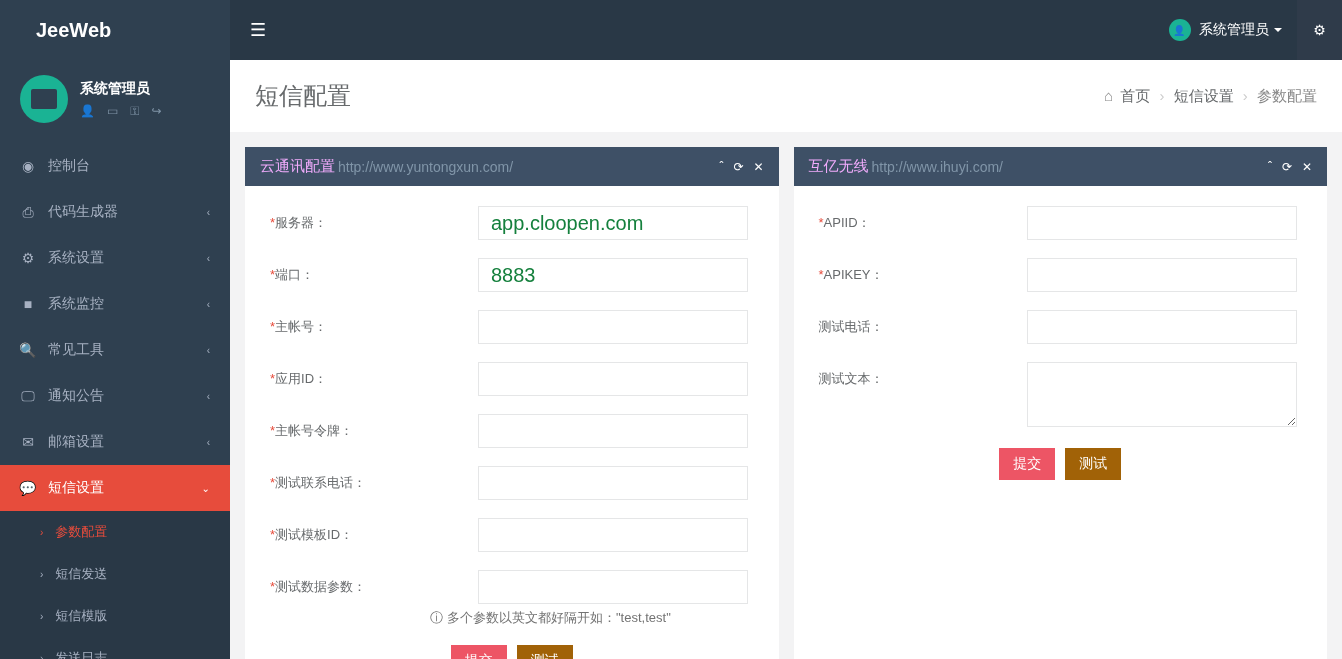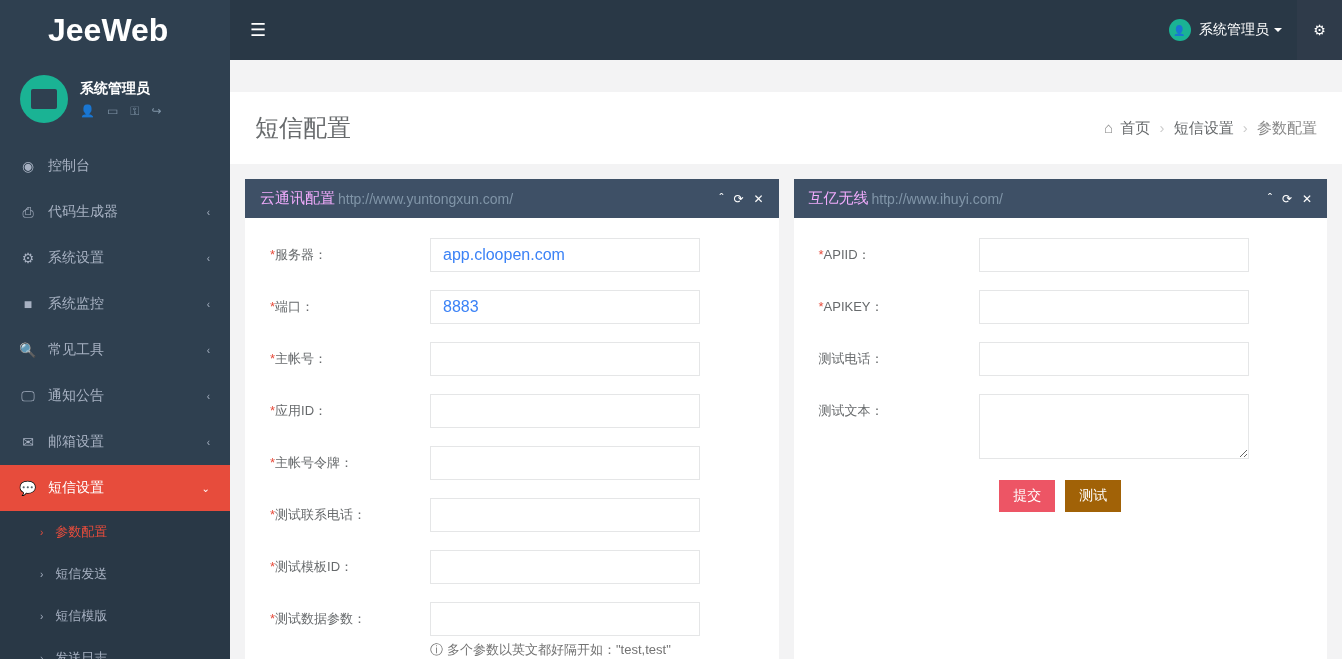--- a/index.html
+++ b/index.html
@@ -1,20 +1,20 @@
 <!DOCTYPE html>
 <html><head>
 <meta charset="utf-8">
 <style>
 * { margin: 0; padding: 0; box-sizing: border-box; }
 body { font-family: "Helvetica Neue", Helvetica, Arial, sans-serif; font-size: 14px; background: #f3f3f4; color: #676a6c; }
 
 
 .header { height: 60px; background: #293846; display: flex; align-items: center; position: relative; }
-.logo { width: 230px; background: #2f4050; height: 60px; display: flex; align-items: center; padding-left: 48px; color: #fff; font-size: 32px; font-weight: bold; }
+.logo { width: 230px; background: #2f4050; height: 60px; display: flex; align-items: center; padding-left: 36px; color: #fff; font-size: 20px; font-weight: bold; }
 .nav-toggle { color: #fff; font-size: 18px; padding: 0 20px; cursor: pointer; }
 .header-right { margin-left: auto; display: flex; align-items: center; height: 60px; }
 .user-dropdown { display: flex; align-items: center; color: #fff; padding: 0 15px; height: 60px; cursor: pointer; }
 .user-avatar-sm { width: 22px; height: 22px; border-radius: 50%; background: #1ab394; margin-right: 8px; display:flex; align-items:center; justify-content:center; font-size:10px; color:#fff;}
 .user-name { font-size: 14px; }
 .caret { margin-left: 5px; width: 0; height: 0; border-left: 4px solid transparent; border-right: 4px solid transparent; border-top: 4px solid #fff; }
 .settings-btn { width: 45px; height: 60px; display: flex; align-items: center; justify-content: center; color: #fff; background: #2f3b4a; cursor: pointer; }
 
 
 .wrapper { display: flex; min-height: calc(100vh - 60px); }
@@ -34,21 +34,21 @@
 .nav-item { display: flex; align-items: center; padding: 14px 20px 14px 18px; color: #a7b1c2; cursor: pointer; position: relative; }
 .nav-item.active { background: #e74c3c; color: #fff; }
 .nav-icon { width: 20px; text-align: center; margin-right: 10px; font-size: 14px; }
 .nav-label { flex: 1; font-size: 14px; }
 .nav-arrow { font-size: 10px; }
 .sub-item { display: flex; align-items: center; padding: 12px 20px 12px 40px; color: #a7b1c2; cursor: pointer; font-size: 13px; background: #293846; }
 .sub-item.active { color: #e74c3c; }
 .sub-arr { margin-right: 12px; font-size: 10px; }
 
 
-.content-header { background: #fff; padding: 20px 25px; display: flex; align-items: center; margin-top: 32px; }
+.content-header { background: #fff; padding: 20px 25px; display: flex; align-items: center; }
 .page-title { font-size: 24px; font-weight: 300; color: #676a6c; }
 .breadcrumb { margin-left: auto; font-size: 15px; color: #888; }
 .breadcrumb a { color: #676a6c; text-decoration: none; }
 .breadcrumb .sep { margin: 0 5px; color: #ccc; }
 .bc-home-icon { margin-right: 3px; }
 
 
 .content-body { padding: 15px; display: flex; gap: 15px; }
 .panel { background: #fff; flex: 1; }
 .panel-heading { background: #3e5066; color: #fff; padding: 10px 15px; display: flex; align-items: center; }
@@ -56,21 +56,21 @@
 .panel-subtitle { color: #8095a8; margin-left: 3px; font-size: 14px;}
 .panel-tools { margin-left: auto; display: flex; gap: 10px; font-size: 12px; }
 .panel-tools span { cursor: pointer; }
 .panel-body { padding: 20px 25px; }
 
 
 .form-group { display: flex; align-items: flex-start; margin-bottom: 18px; }
 .form-label { width: 160px; text-align: left; padding-right: 12px; padding-top: 8px; font-size: 13px; color: #676a6c; }
 .req { color: #e74c3c; }
 .form-control-wrap { flex: 1; max-width: 270px; }
-.form-control { width: 100%; height: 34px; padding: 6px 12px; border: 1px solid #e5e6e7; background: #fff; color: #3b82f6; font-size: 16px; }
+.form-control { width: 100%; height: 34px; padding: 6px 12px; border: 1px solid #e5e6e7; background: #fff; color: #15803d; font-size: 20px; margin-left: 48px; }
 textarea.form-control { height: 65px; resize: vertical; }
 .help-block { color: #737373; font-size: 13px; margin-top: 5px; }
 .help-icon { margin-right: 4px; }
 
 .btn-group { text-align: center; margin-top: 10px; }
 .btn { display: inline-block; padding: 7px 14px; border: none; cursor: pointer; font-size: 14px; color: #fff; margin: 0 3px; }
 .btn-danger { background: #ed5565; }
 .btn-warning { background: #a16207; }
 </style>
 </head>

